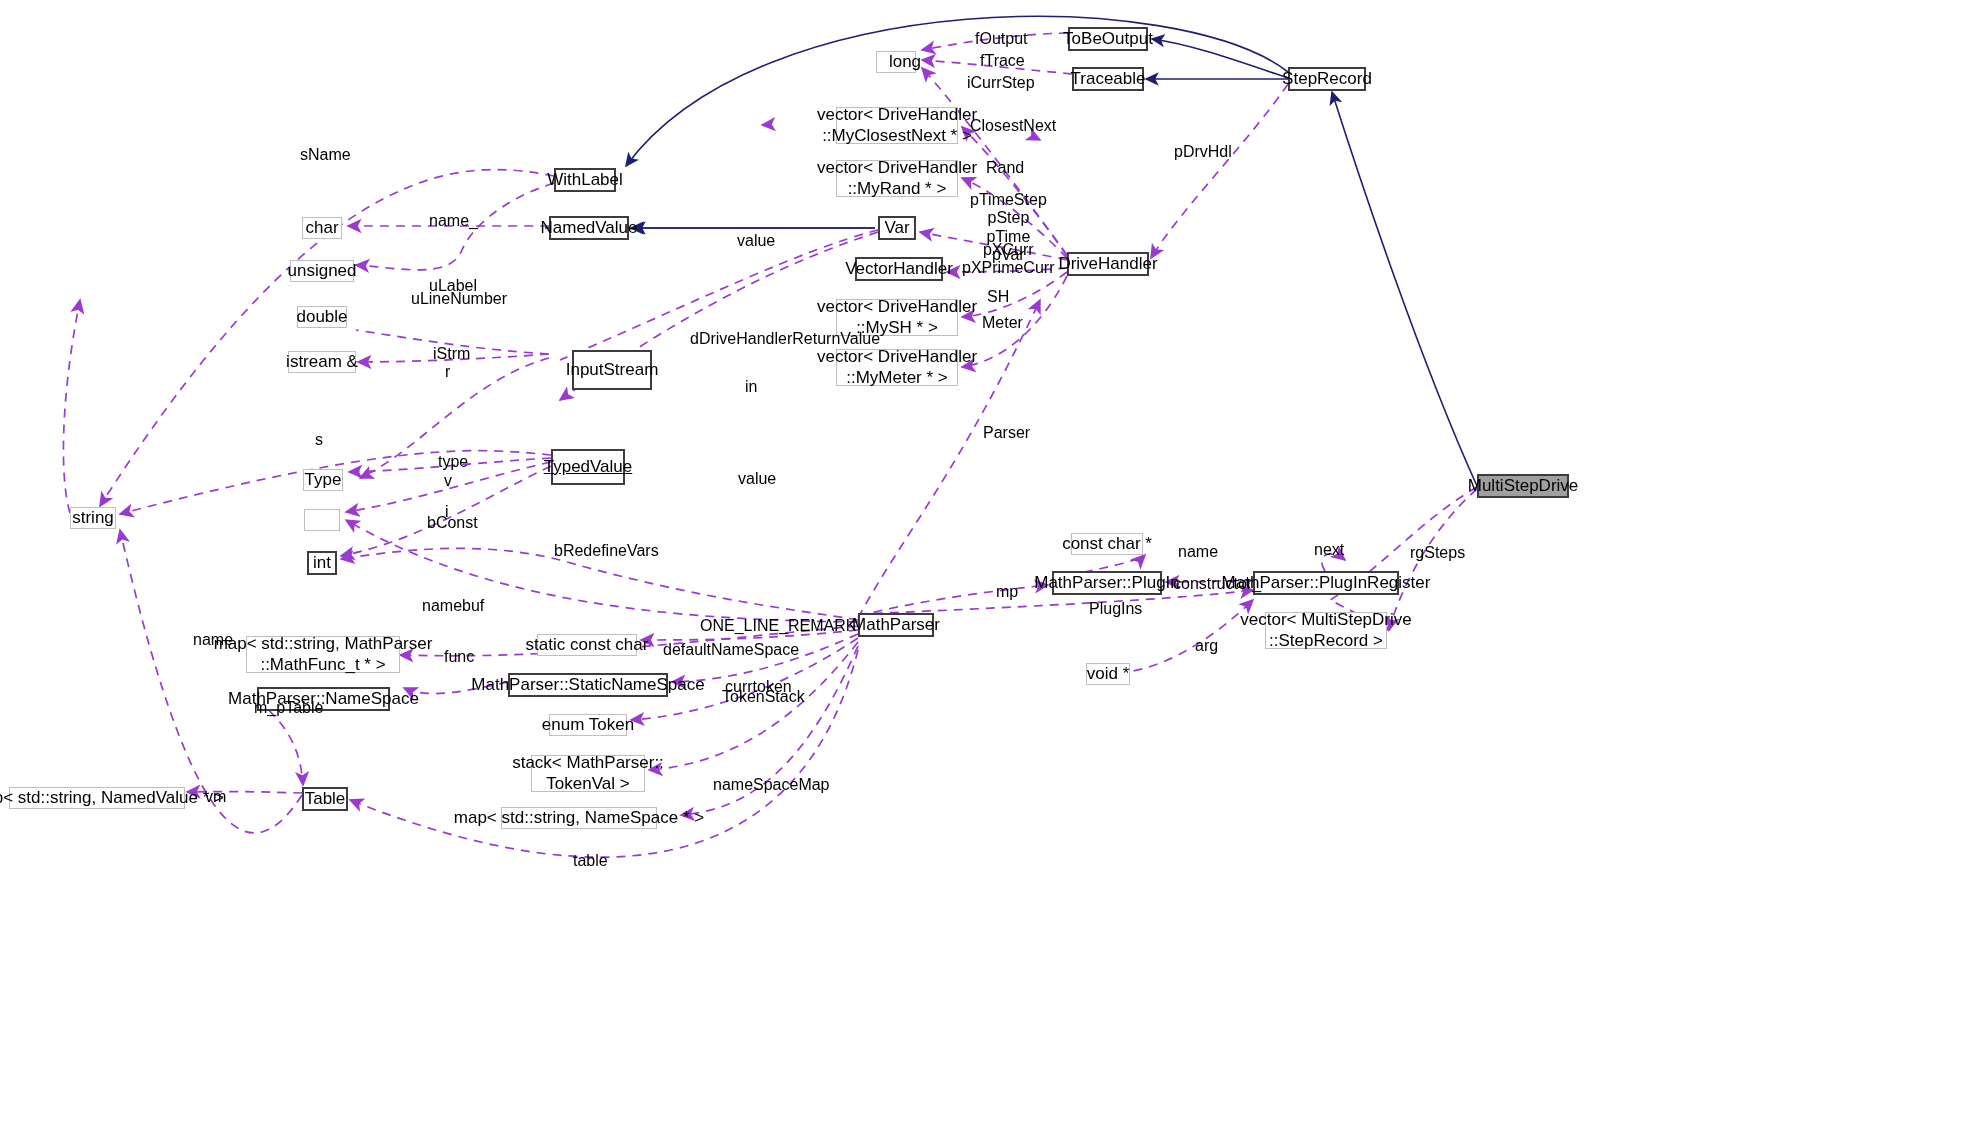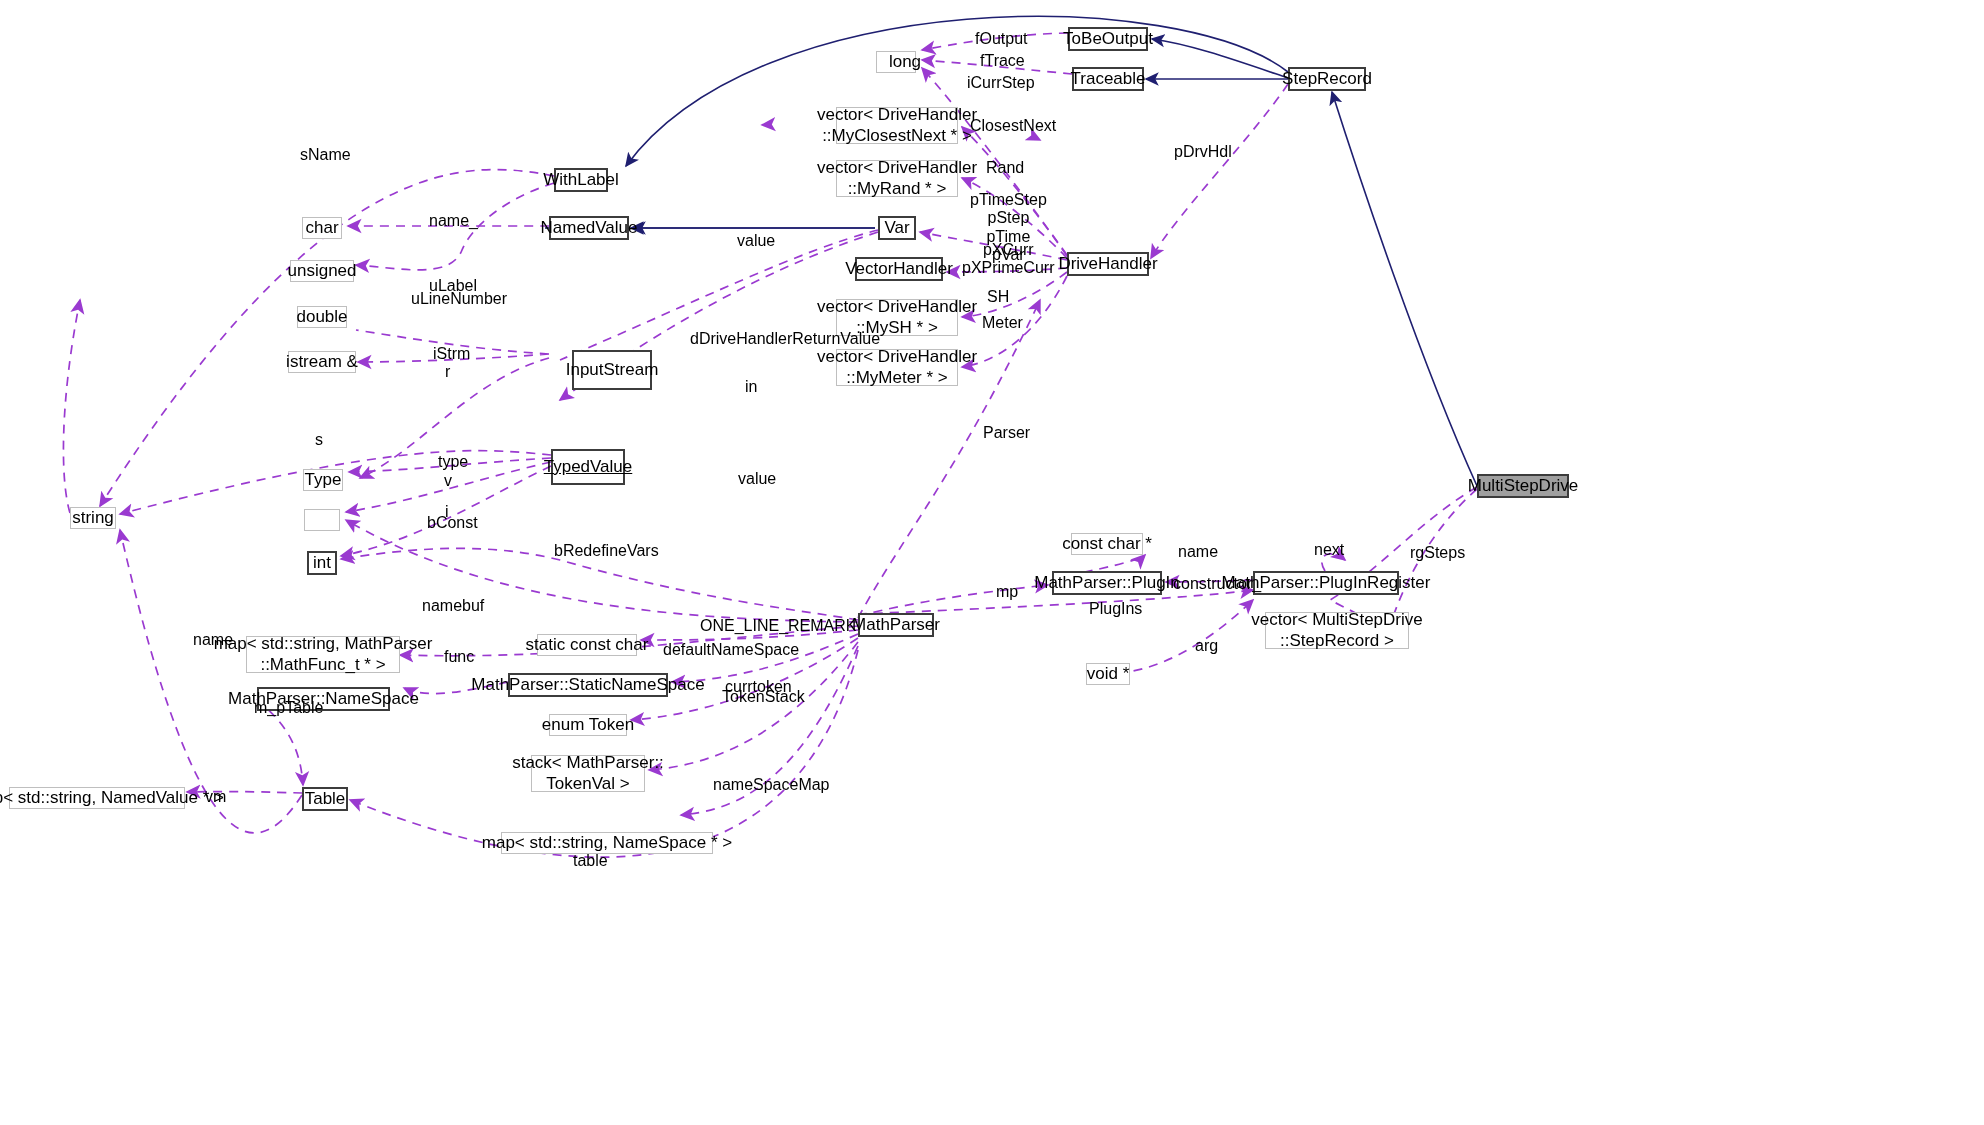--- a/index.html
+++ b/index.html
@@ -146,21 +146,21 @@
   <div class="node plain" style="left:876px;top:51px;width:40px;height:22px;padding-left:24px;">
     <span>long</span>
   </div>
   <div class="node strong" style="left:1072px;top:67px;width:72px;height:24px;">
     <span>Traceable</span>
   </div>
   <div class="node plain" style="left:836px;top:107px;width:122px;height:37px;">
     <span>vector&lt; DriveHandler
 ::MyClosestNext * &gt;</span>
   </div>
-  <div class="node strong" style="left:554px;top:168px;width:54px;height:24px;">
+  <div class="node strong" style="left:554px;top:168px;width:62px;height:24px;">
     <span>WithLabel</span>
   </div>
   <div class="node plain" style="left:836px;top:160px;width:122px;height:37px;">
     <span>vector&lt; DriveHandler
 ::MyRand * &gt;</span>
   </div>
   <div class="node plain" style="left:302px;top:217px;width:40px;height:22px;">
     <span>char</span>
   </div>
   <div class="node strong" style="left:549px;top:216px;width:80px;height:24px;">
@@ -215,21 +215,21 @@
   </div>
   <div class="node strong" style="left:307px;top:551px;width:30px;height:24px;">
     <span>int</span>
   </div>
   <div class="node strong" style="left:1052px;top:571px;width:110px;height:24px;">
     <span>MathParser::PlugIn</span>
   </div>
   <div class="node strong" style="left:1253px;top:571px;width:146px;height:24px;">
     <span>MathParser::PlugInRegister</span>
   </div>
-  <div class="node plain" style="left:1265px;top:612px;width:144px;height:37px;">
+  <div class="node plain" style="left:1265px;top:612px;width:122px;height:37px;">
     <span>vector&lt; MultiStepDrive
 ::StepRecord &gt;</span>
   </div>
   <div class="node strong" style="left:858px;top:613px;width:76px;height:24px;">
     <span>MathParser</span>
   </div>
   <div class="node plain" style="left:246px;top:636px;width:154px;height:37px;">
     <span>map&lt; std::string, MathParser
 ::MathFunc_t * &gt;</span>
   </div>
@@ -245,21 +245,21 @@
   <div class="node strong" style="left:257px;top:687px;width:133px;height:24px;">
     <span>MathParser::NameSpace</span>
   </div>
   <div class="node plain" style="left:549px;top:714px;width:78px;height:22px;">
     <span>enum Token</span>
   </div>
   <div class="node plain" style="left:531px;top:755px;width:114px;height:37px;">
     <span>stack&lt; MathParser::
 TokenVal &gt;</span>
   </div>
-  <div class="node plain" style="left:501px;top:832px;width:212px;height:22px;">
+  <div class="node plain" style="left:501px;top:807px;width:156px;height:22px;">
     <span>map&lt; std::string, NameSpace * &gt;</span>
   </div>
   <div class="node strong" style="left:302px;top:787px;width:46px;height:24px;">
     <span>Table</span>
   </div>
   <div class="node plain" style="left:9px;top:787px;width:176px;height:22px;">
     <span>map&lt; std::string, NamedValue * &gt;</span>
   </div>
 
   <div class="edge-label" style="left:975px;top:30px;"><span>fOutput</span></div>

